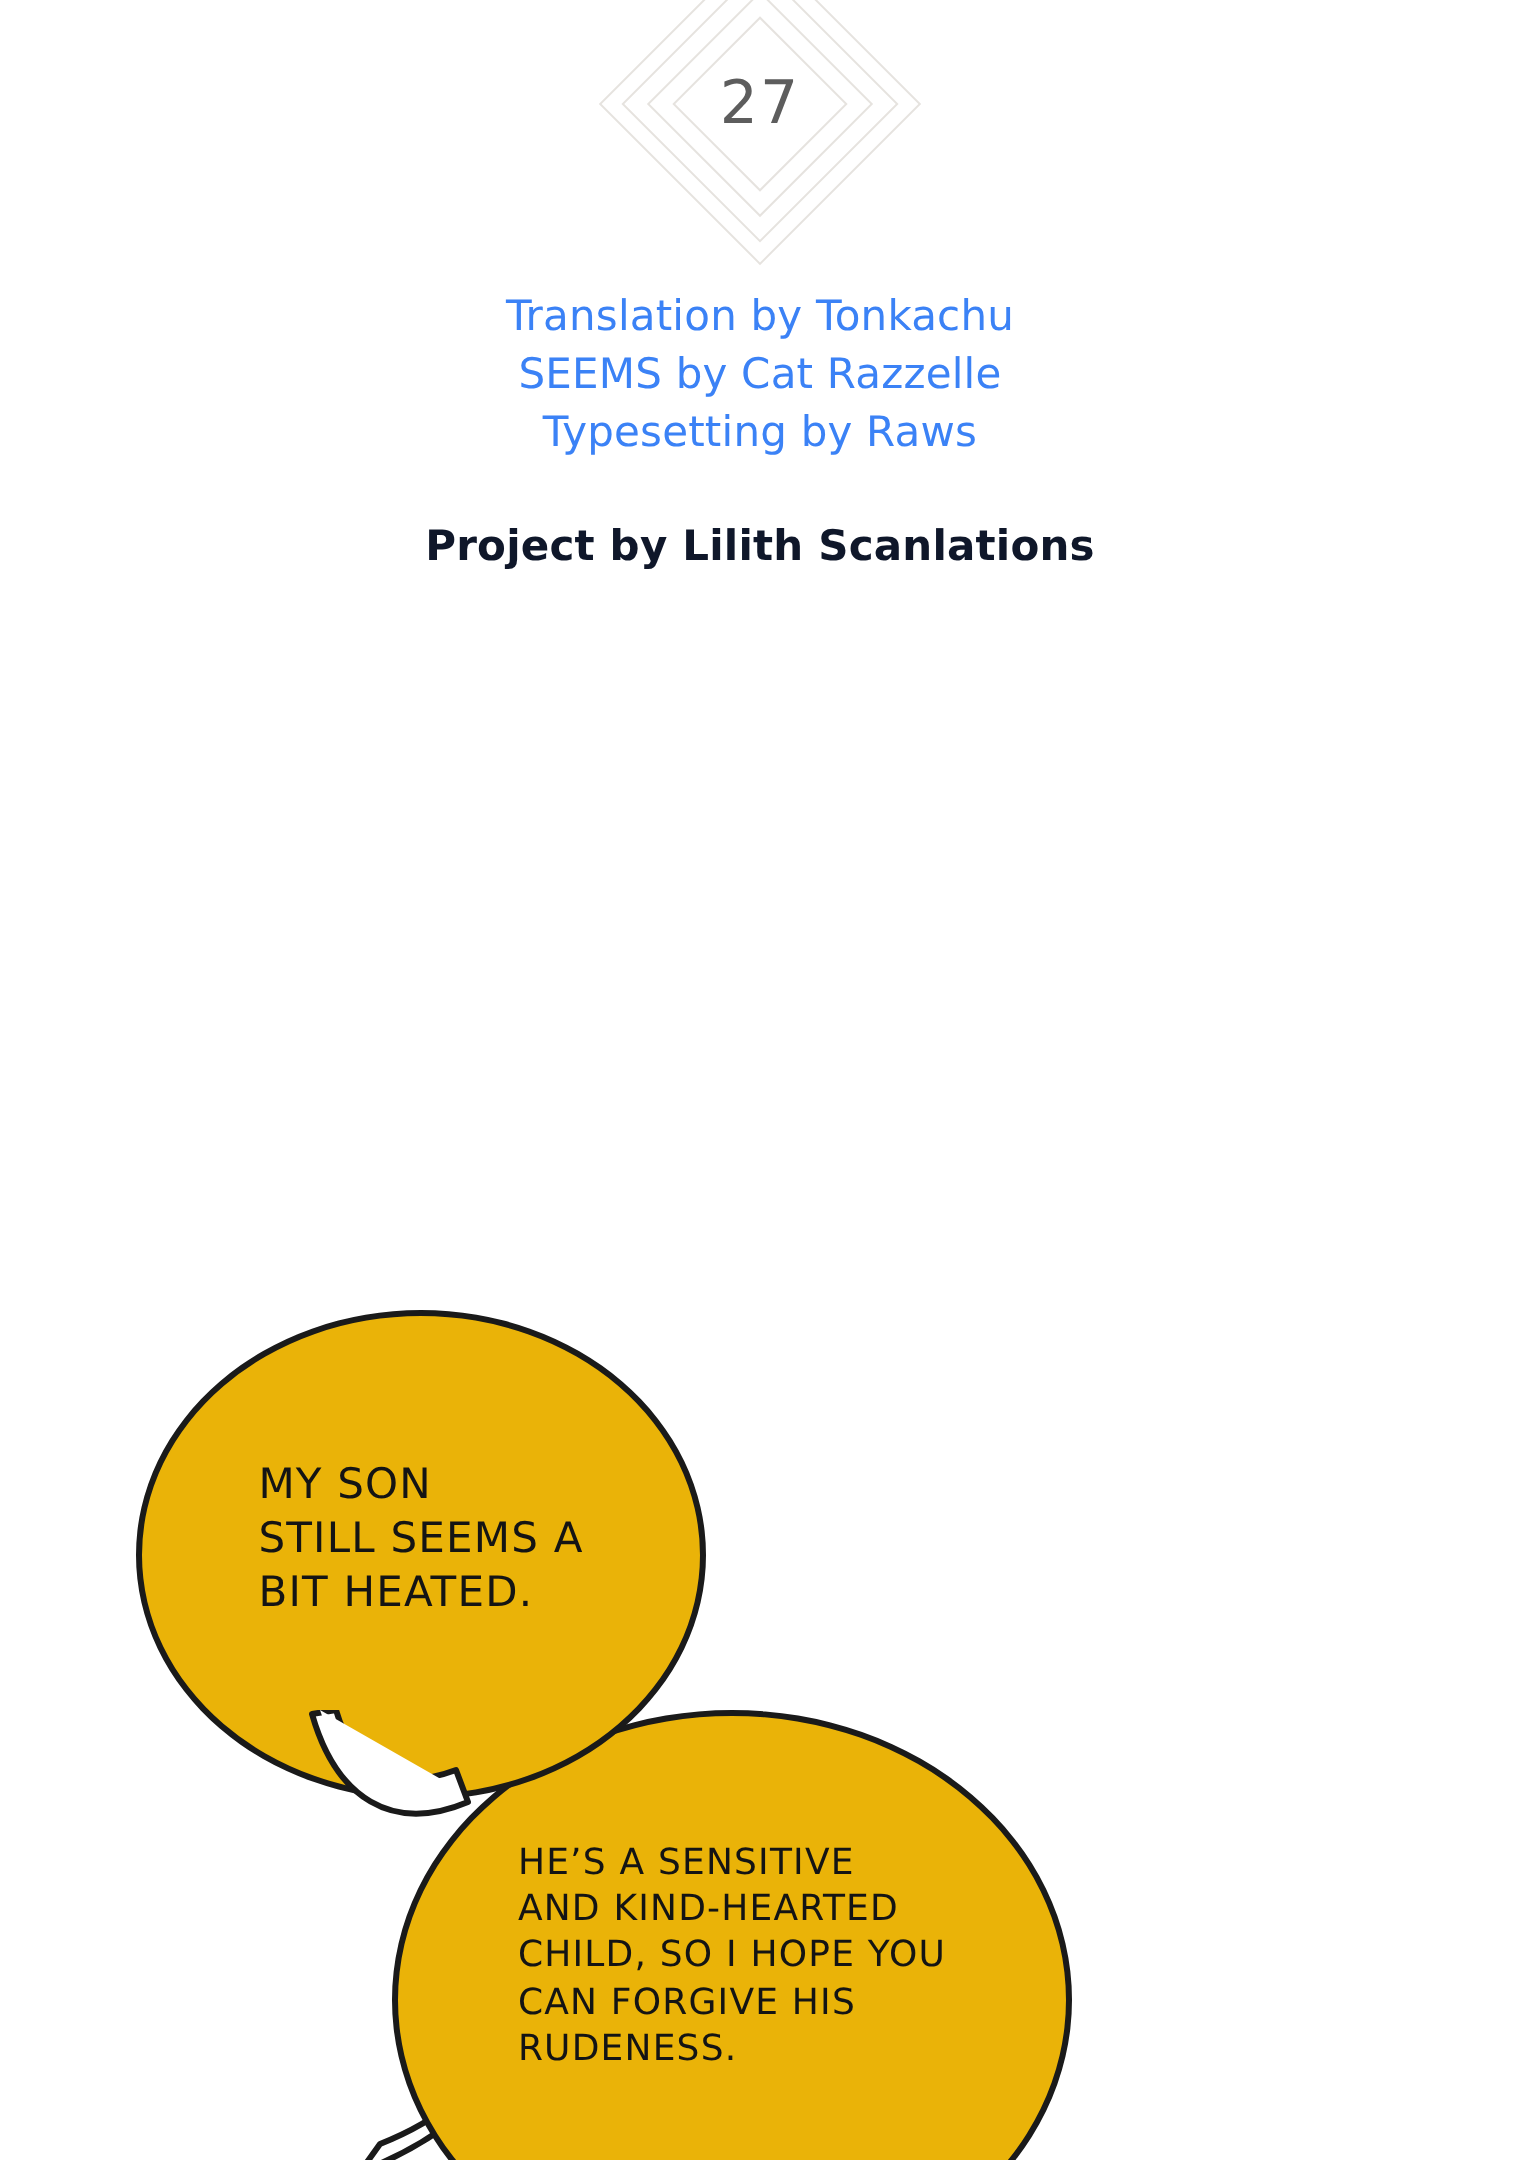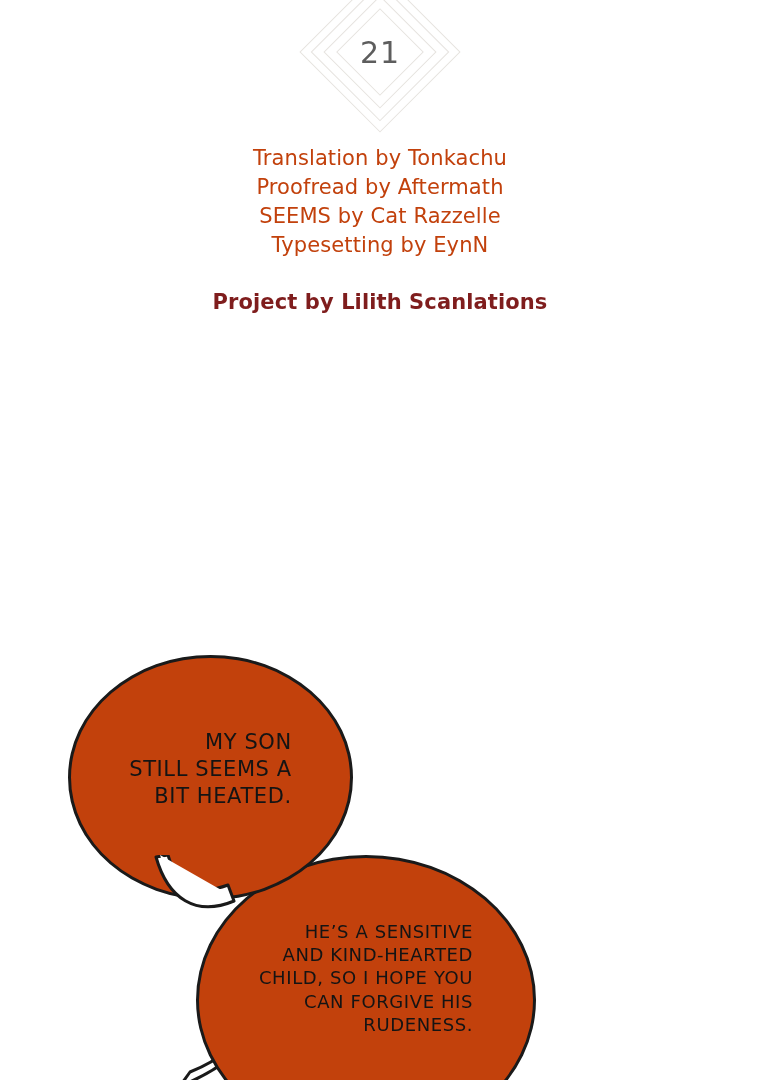--- a/index.html
+++ b/index.html
@@ -52,42 +52,42 @@
   .credits {
     position: absolute;
     top: 144px;
     left: 0;
     width: 100%;
     text-align: center;
   }
   .credits-line {
     font-size: 21px;
     line-height: 29px;
-    color: #c2410c;
+    color: #3b82f6;
     letter-spacing: 0.1px;
   }
   .project-line {
     margin-top: 30px;
     font-size: 21px;
     font-weight: bold;
-    color: #7f1d1d;
+    color: #0f172a;
     letter-spacing: 0.1px;
   }
 
   
   .bubble {
     position: absolute;
     box-sizing: border-box;
     border: 3px solid #1a1a1a;
-    background: #c2410c;
+    background: #eab308;
     border-radius: 50%;
     display: flex;
     align-items: center;
     justify-content: center;
-    text-align: right;
+    text-align: left;
   }
   .bubble-text {
     font-family: "DejaVu Sans", sans-serif;
     color: #141414;
     line-height: 1.28;
     letter-spacing: 0.6px;
     padding: 0 12px;
     white-space: pre-line;
   }
 
@@ -137,28 +137,27 @@
   }
 </style>
 </head>
 <body>
 
 <div class="chapter-badge">
   <div class="diamond d4"></div>
   <div class="diamond d1"></div>
   <div class="diamond d2"></div>
   <div class="diamond d3"></div>
-  <div class="chapter-number">21</div>
+  <div class="chapter-number">27</div>
 </div>
 
 <div class="credits">
   <div class="credits-line">Translation by Tonkachu</div>
-  <div class="credits-line">Proofread by Aftermath</div>
   <div class="credits-line">SEEMS by Cat Razzelle</div>
-  <div class="credits-line">Typesetting by EynN</div>
+  <div class="credits-line">Typesetting by Raws</div>
   <div class="project-line">Project by Lilith Scanlations</div>
 </div>
 
 <div class="bubble" id="bubble-1">
   <div class="bubble-text">MY SON
 STILL SEEMS A
 BIT HEATED.</div>
 </div>
 <svg class="tail-1" viewBox="0 0 90 80">
   <path d="M6 2 C 18 44, 46 62, 84 46 L 78 30 C 46 42, 26 28, 18 0 Z" fill="#ffffff" stroke="#1a1a1a" stroke-width="3" stroke-linejoin="round"></path>

